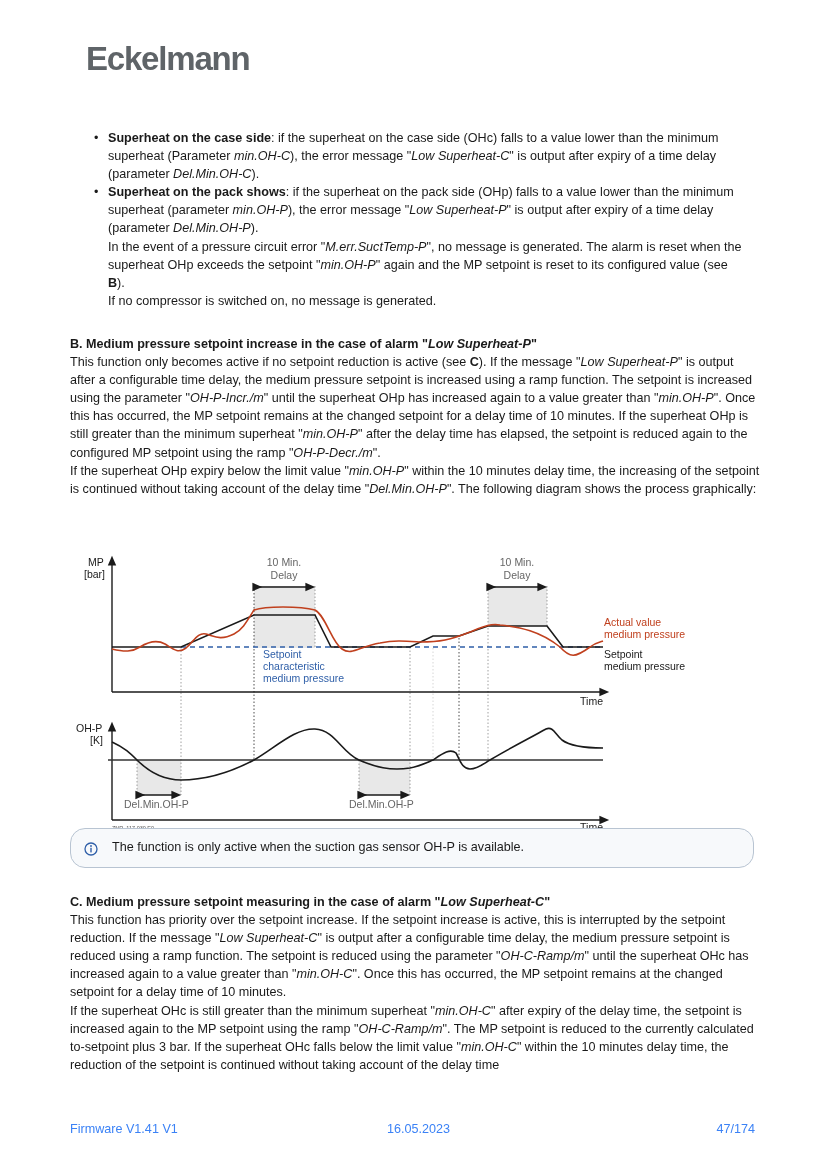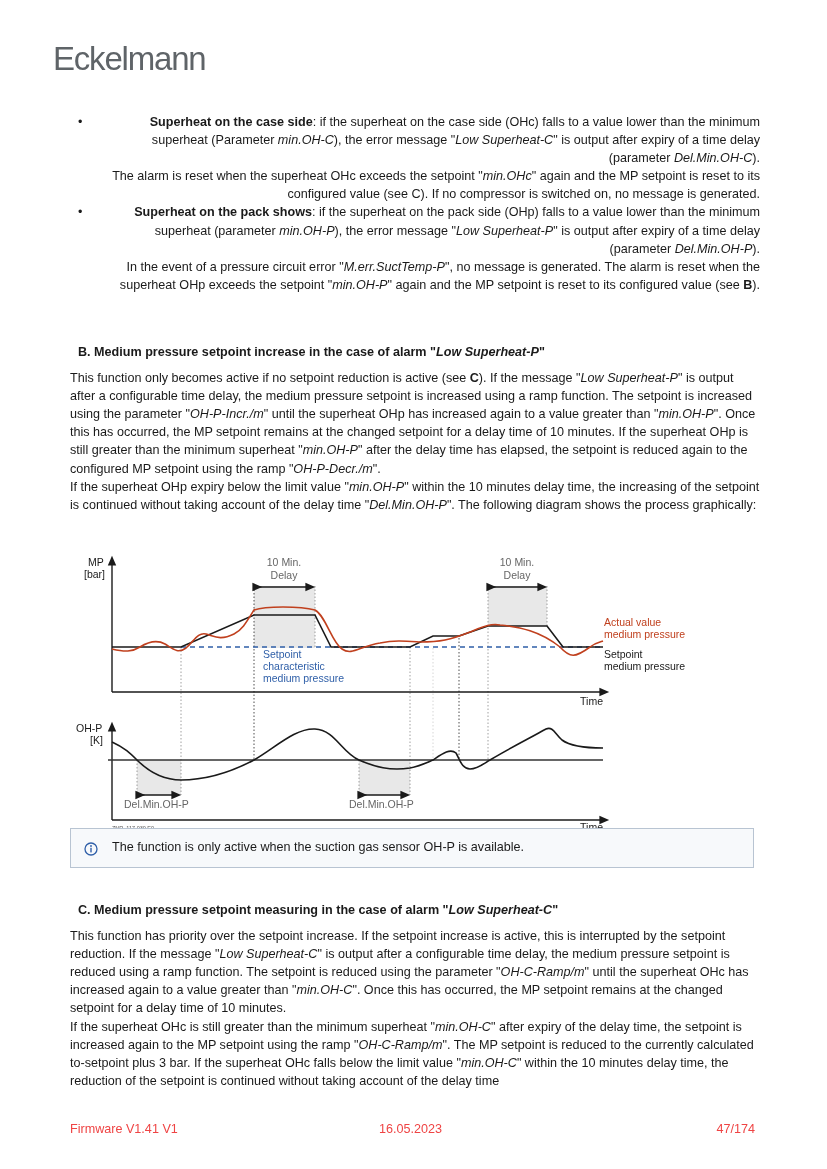--- a/index.html
+++ b/index.html
@@ -1,50 +1,50 @@
 <!DOCTYPE html>
 <html><head>
 <meta charset="utf-8">
 <style>
   html, body { margin: 0; padding: 0; background: #ffffff; }
   body { width: 827px; height: 1169px; position: relative; overflow: hidden;
          font-family: "Liberation Sans", sans-serif; color: #1a1a1a; }
-  .logo { position: absolute; left: 53px; top: 40px; font-family: "Liberation Sans", sans-serif;
-          font-weight: normal; font-size: 33px; color: #5f6468; letter-spacing: -1.2px; }
+  .logo { position: absolute; left: 86px; top: 40px; font-family: "Liberation Sans", sans-serif;
+          font-weight: bold; font-size: 33px; color: #5f6468; letter-spacing: -1.2px; }
   .content { position: absolute; left: 70px; top: 113px; width: 690px; font-size: 12.6px; line-height: 18.1px; }
-  ul.bullets { margin: 0; padding: 0 0 0 22px; list-style: none; text-align: right; }
+  ul.bullets { margin: 16px; padding: 0 0 0 22px; list-style: none; }
   ul.bullets li { position: relative; }
   ul.bullets li::before { content: "\2022"; position: absolute; left: -14px; top: 0; }
   .para { margin: 0; }
-  .sec-title { font-weight: bold; margin: 8px; }
+  .sec-title { font-weight: bold; margin: 0; }
   .sec-B { position: absolute; left: 70px; top: 335px; width: 690px; font-size: 12.6px; line-height: 18.1px; }
   .diagram { position: absolute; left: 70px; top: 548px; width: 640px; height: 290px; }
   .note { position: absolute; left: 70px; top: 828px; width: 684px; height: 40px; border: 1px solid #b8c4d2;
-          border-radius: 0; background: #f7f9fb; box-sizing: border-box; }
+          border-radius: 15px; background: #f7f9fb; box-sizing: border-box; }
   .note-icon { position: absolute; left: 13px; top: 13px; width: 14px; height: 14px; }
   .note-text { position: absolute; left: 41px; top: 11px; font-size: 12.6px; color: #1a1a1a; }
   .sec-C { position: absolute; left: 70px; top: 893px; width: 690px; font-size: 12.6px; line-height: 18.1px; }
-  .footer { position: absolute; top: 1122px; font-size: 12.6px; color: #ef4444; }
-  .f-left { left: 70px; } .f-mid { left: 379px; } .f-right { right: 72px; }
+  .footer { position: absolute; top: 1122px; font-size: 12.6px; color: #3b82f6; }
+  .f-left { left: 70px; } .f-mid { left: 387px; } .f-right { right: 72px; }
   svg text { font-family: "Liberation Sans", sans-serif; }
 </style>
 </head>
 <body>
 
 <div class="logo">Eckelmann</div>
 
 <div class="content">
   <ul class="bullets">
     <li>
       <div class="para"><b>Superheat on the case side</b><span>: if the superheat on the case side (OHc) falls to a value lower than the minimum superheat (Parameter </span><i>min.OH-C</i><span>), the error message "</span><i>Low Superheat-C</i><span>" is output after expiry of a time delay (parameter </span><i>Del.Min.OH-C</i><span>).</span></div>
-      <div class="para"><span>The alarm is reset when the superheat OHc exceeds the setpoint "</span><i>min.OHc</i><span>" again and the MP setpoint is reset to its configured value (see C). If no compressor is switched on, no message is generated.</span></div>
     </li>
     <li>
       <div class="para"><b>Superheat on the pack shows</b><span>: if the superheat on the pack side (OHp) falls to a value lower than the minimum superheat (parameter </span><i>min.OH-P</i><span>), the error message "</span><i>Low Superheat-P</i><span>" is output after expiry of a time delay (parameter </span><i>Del.Min.OH-P</i><span>).</span></div>
       <div class="para"><span>In the event of a pressure circuit error "</span><i>M.err.SuctTemp-P</i><span>", no message is generated. The alarm is reset when the superheat OHp exceeds the setpoint "</span><i>min.OH-P</i><span>" again and the MP setpoint is reset to its configured value (see </span><b>B</b><span>).</span></div>
+      <div class="para">If no compressor is switched on, no message is generated.</div>
     </li>
   </ul>
 </div>
 
 <div class="sec-B">
   <p class="sec-title"><span>B. Medium pressure setpoint increase in the case of alarm "</span><i>Low Superheat-P</i><span>"</span></p>
   <p class="para"><span>This function only becomes active if no setpoint reduction is active (see </span><b>C</b><span>). If the message "</span><i>Low Superheat-P</i><span>" is output after a configurable time delay, the medium pressure setpoint is increased using a ramp function. The setpoint is increased using the parameter "</span><i>OH-P-Incr./m</i><span>" until the superheat OHp has increased again to a value greater than "</span><i>min.OH-P</i><span>". Once this has occurred, the MP setpoint remains at the changed setpoint for a delay time of 10 minutes. If the superheat OHp is still greater than the minimum superheat "</span><i>min.OH-P</i><span>" after the delay time has elapsed, the setpoint is reduced again to the configured MP setpoint using the ramp "</span><i>OH-P-Decr./m</i><span>".</span></p>
   <p class="para"><span>If the superheat OHp expiry below the limit value "</span><i>min.OH-P</i><span>" within the 10 minutes delay time, the increasing of the setpoint is continued without taking account of the delay time "</span><i>Del.Min.OH-P</i><span>". The following diagram shows the process graphically:</span></p>
 </div>
 

